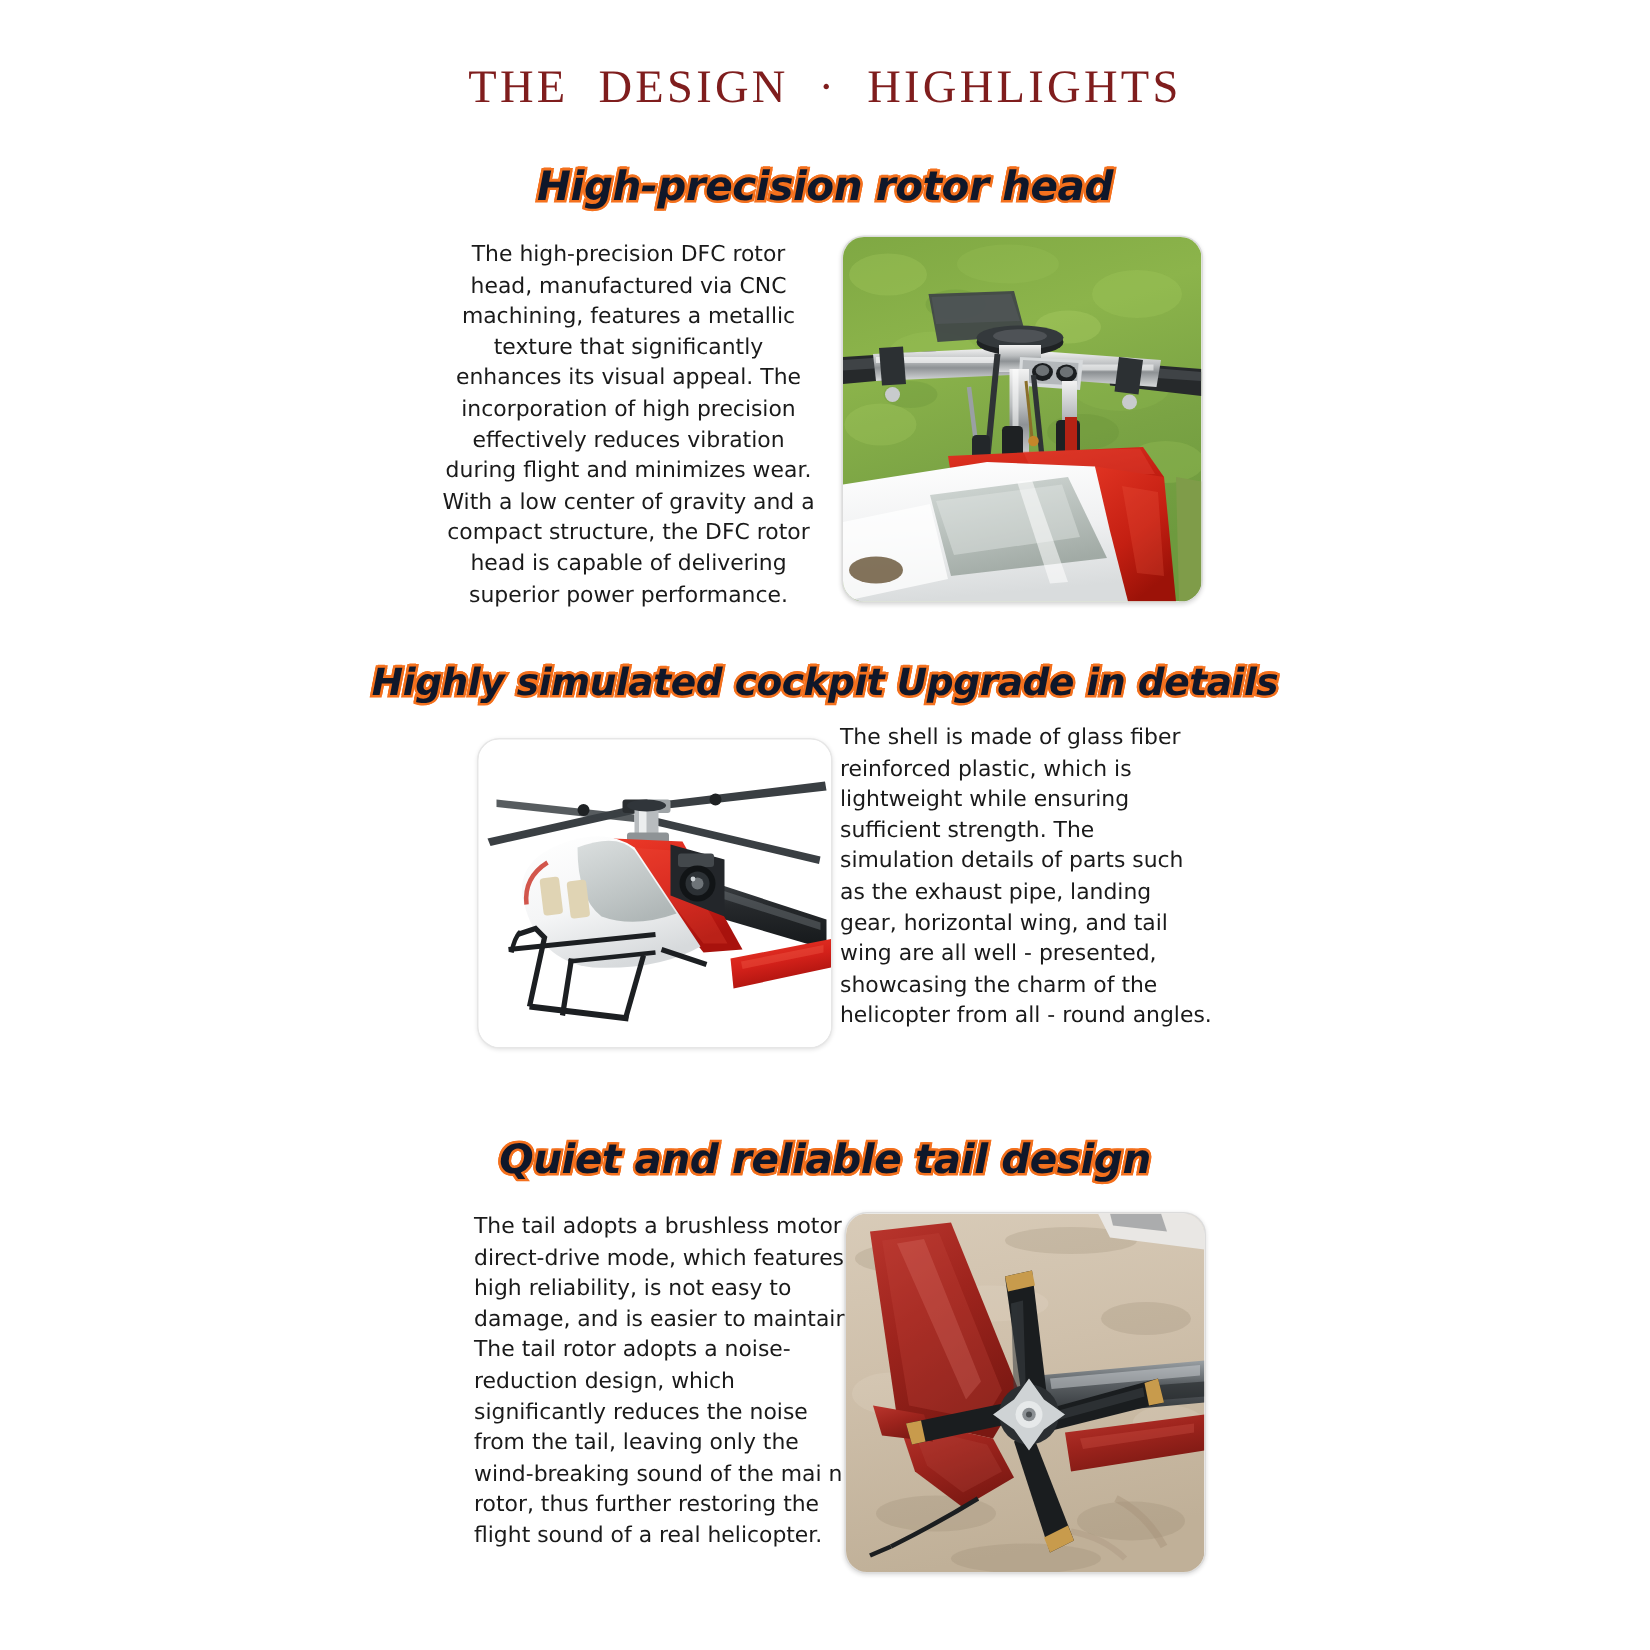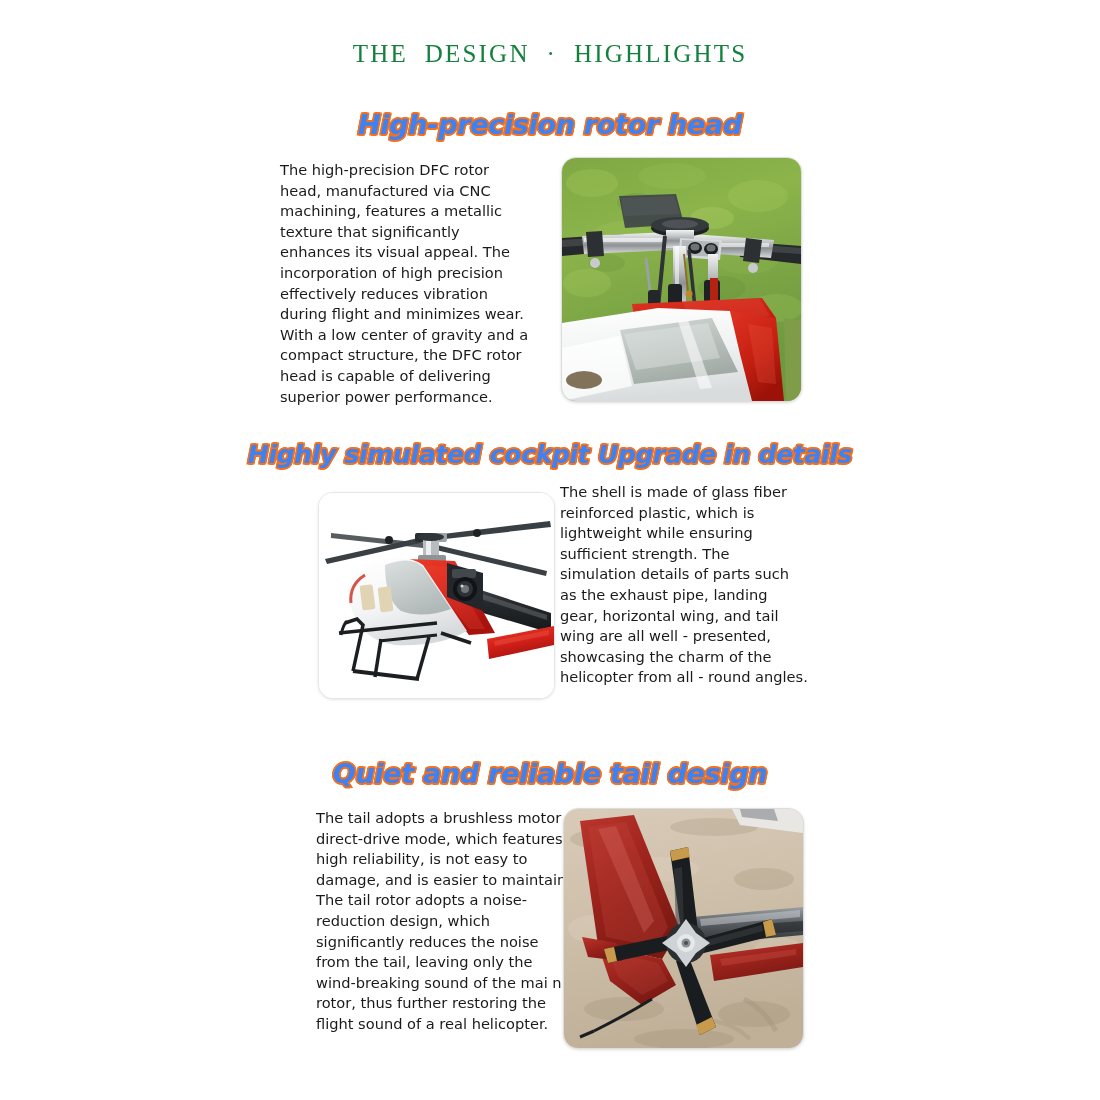--- a/index.html
+++ b/index.html
@@ -16,38 +16,38 @@
   }
 
   
   .page-title {
     position: absolute;
     top: 40px;
     left: 0;
     width: 1100px;
     text-align: center;
     font-family: "Liberation Serif", serif;
-    font-size: 25px;
+    font-size: 31px;
     letter-spacing: 2.2px;
-    color: #15803d;
+    color: #7f1d1d;
     white-space: pre;
   }
 
   
   .section-heading {
     position: absolute;
     width: 1100px;
     left: 0;
     text-align: center;
     font-family: "DejaVu Sans", sans-serif;
     font-weight: bold;
     font-style: italic;
     font-size: 27px;
     letter-spacing: -0.3px;
-    color: #3b82f6;
+    color: #0f172a;
     -webkit-text-stroke: 3.2px #F4711E;
     paint-order: stroke fill;
     text-shadow:
        1.6px 0 0 #F4711E, -1.6px 0 0 #F4711E,
        0 1.6px 0 #F4711E, 0 -1.6px 0 #F4711E,
        1.2px 1.2px 0 #F4711E, -1.2px 1.2px 0 #F4711E,
        1.2px -1.2px 0 #F4711E, -1.2px -1.2px 0 #F4711E;
     white-space: nowrap;
   }
   .section-heading .inner {
@@ -60,21 +60,21 @@
 
   
   .body-text {
     position: absolute;
     font-family: "DejaVu Sans", sans-serif;
     font-size: 14.6px;
     line-height: 20.6px;
     color: #1a1a1a;
     white-space: pre-line;
   }
-  .text-1 { left: 280px; top: 160px; width: 252px; }
+  .text-1 { left: 293px; top: 160px; width: 252px; text-align: center; }
   .text-2 { left: 560px; top: 482px; width: 248px; }
   .text-3 { left: 292px; top: 808px; width: 256px; margin-left: 24px; }
 
   
   .photo {
     position: absolute;
     border-radius: 15px;
     border: 1px solid #dcdcdc;
     box-shadow: 0 1px 3px rgba(0,0,0,0.14);
     overflow: hidden;

